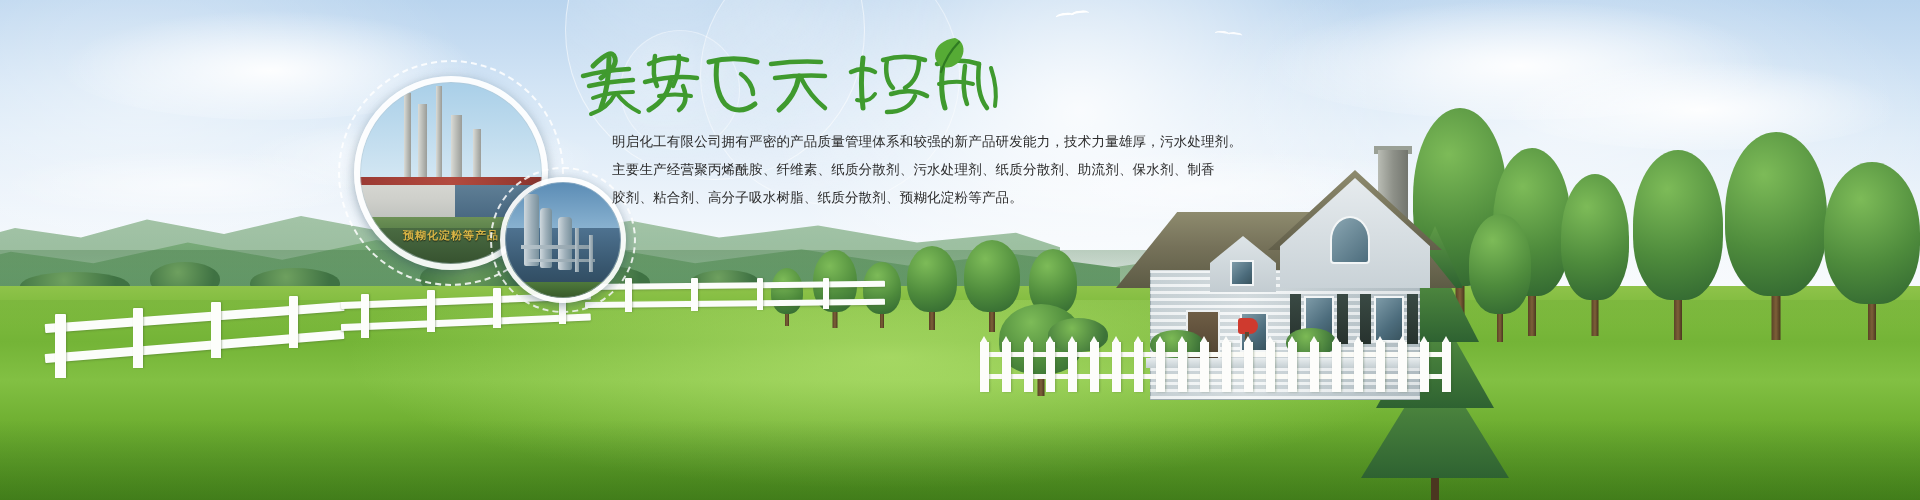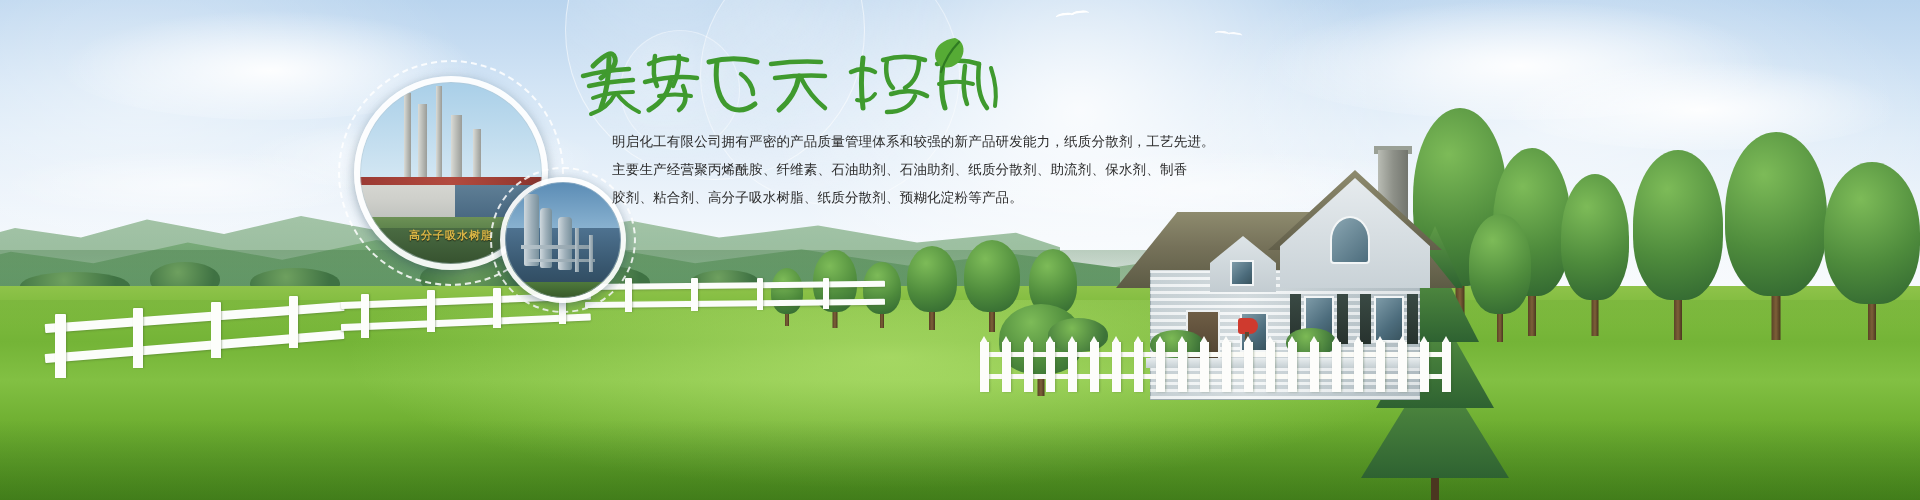--- a/index.html
+++ b/index.html
@@ -415,21 +415,21 @@
     <div class="fac-stack" style="left:24%;top:6%;width:7px;height:50%;"></div>
     <div class="fac-stack" style="left:32%;top:12%;width:9px;height:44%;"></div>
     <div class="fac-stack" style="left:42%;top:2%;width:6px;height:54%;"></div>
     <div class="fac-stack" style="left:50%;top:18%;width:11px;height:38%;"></div>
     <div class="fac-stack" style="left:62%;top:26%;width:8px;height:30%;"></div>
     <div class="fac-build"></div>
     <div class="fac-blue"></div>
     <div class="fac-redband"></div>
     <div class="fac-hill"></div>
     <div class="fac-ground"></div>
-    <div class="fac-name">高分子吸水树脂</div>
+    <div class="fac-name">预糊化淀粉等产品</div>
   </div>
   <div class="med-ring med-big-ring"></div>
 
   <div class="med-dash med-sm-dash"></div>
   <div class="medallion med-sm">
     <div class="pl-sky"></div>
     <div class="pl-body" style="background:linear-gradient(to bottom,#4e7290,#38576f 55%,#2b4457);"></div>
     <div class="pl-tank" style="left:16%;top:10%;width:15px;height:62%;"></div>
     <div class="pl-tank" style="left:30%;top:22%;width:12px;height:52%;"></div>
     <div class="pl-tank" style="left:46%;top:30%;width:14px;height:46%;"></div>
@@ -490,18 +490,18 @@
   </div>
 
   <div class="leafmark">
     <svg width="46" height="46" viewBox="0 0 46 46" aria-hidden="true">
       <path d="M30 6 C14 8, 6 20, 12 30 C18 40, 34 36, 38 22 C40 14, 36 8, 30 6 Z" fill="#56ab35"></path>
       <path d="M34 10 C26 18, 20 28, 16 40" stroke="#2f7a22" stroke-width="2.2" fill="none" stroke-linecap="round"></path>
     </svg>
   </div>
 
   <div class="copy">
-    <p>明启化工有限公司拥有严密的产品质量管理体系和较强的新产品研发能力，纸质分散剂，工艺先进。</p>
-    <p>主要生产经营聚丙烯酰胺、纤维素、石油助剂、石油助剂、纸质分散剂、助流剂、保水剂、制香</p>
+    <p>明启化工有限公司拥有严密的产品质量管理体系和较强的新产品研发能力，技术力量雄厚，污水处理剂。</p>
+    <p>主要生产经营聚丙烯酰胺、纤维素、纸质分散剂、污水处理剂、纸质分散剂、助流剂、保水剂、制香</p>
     <p>胶剂、粘合剂、高分子吸水树脂、纸质分散剂、预糊化淀粉等产品。</p>
   </div>
 
 </div>
 
 </body></html>

